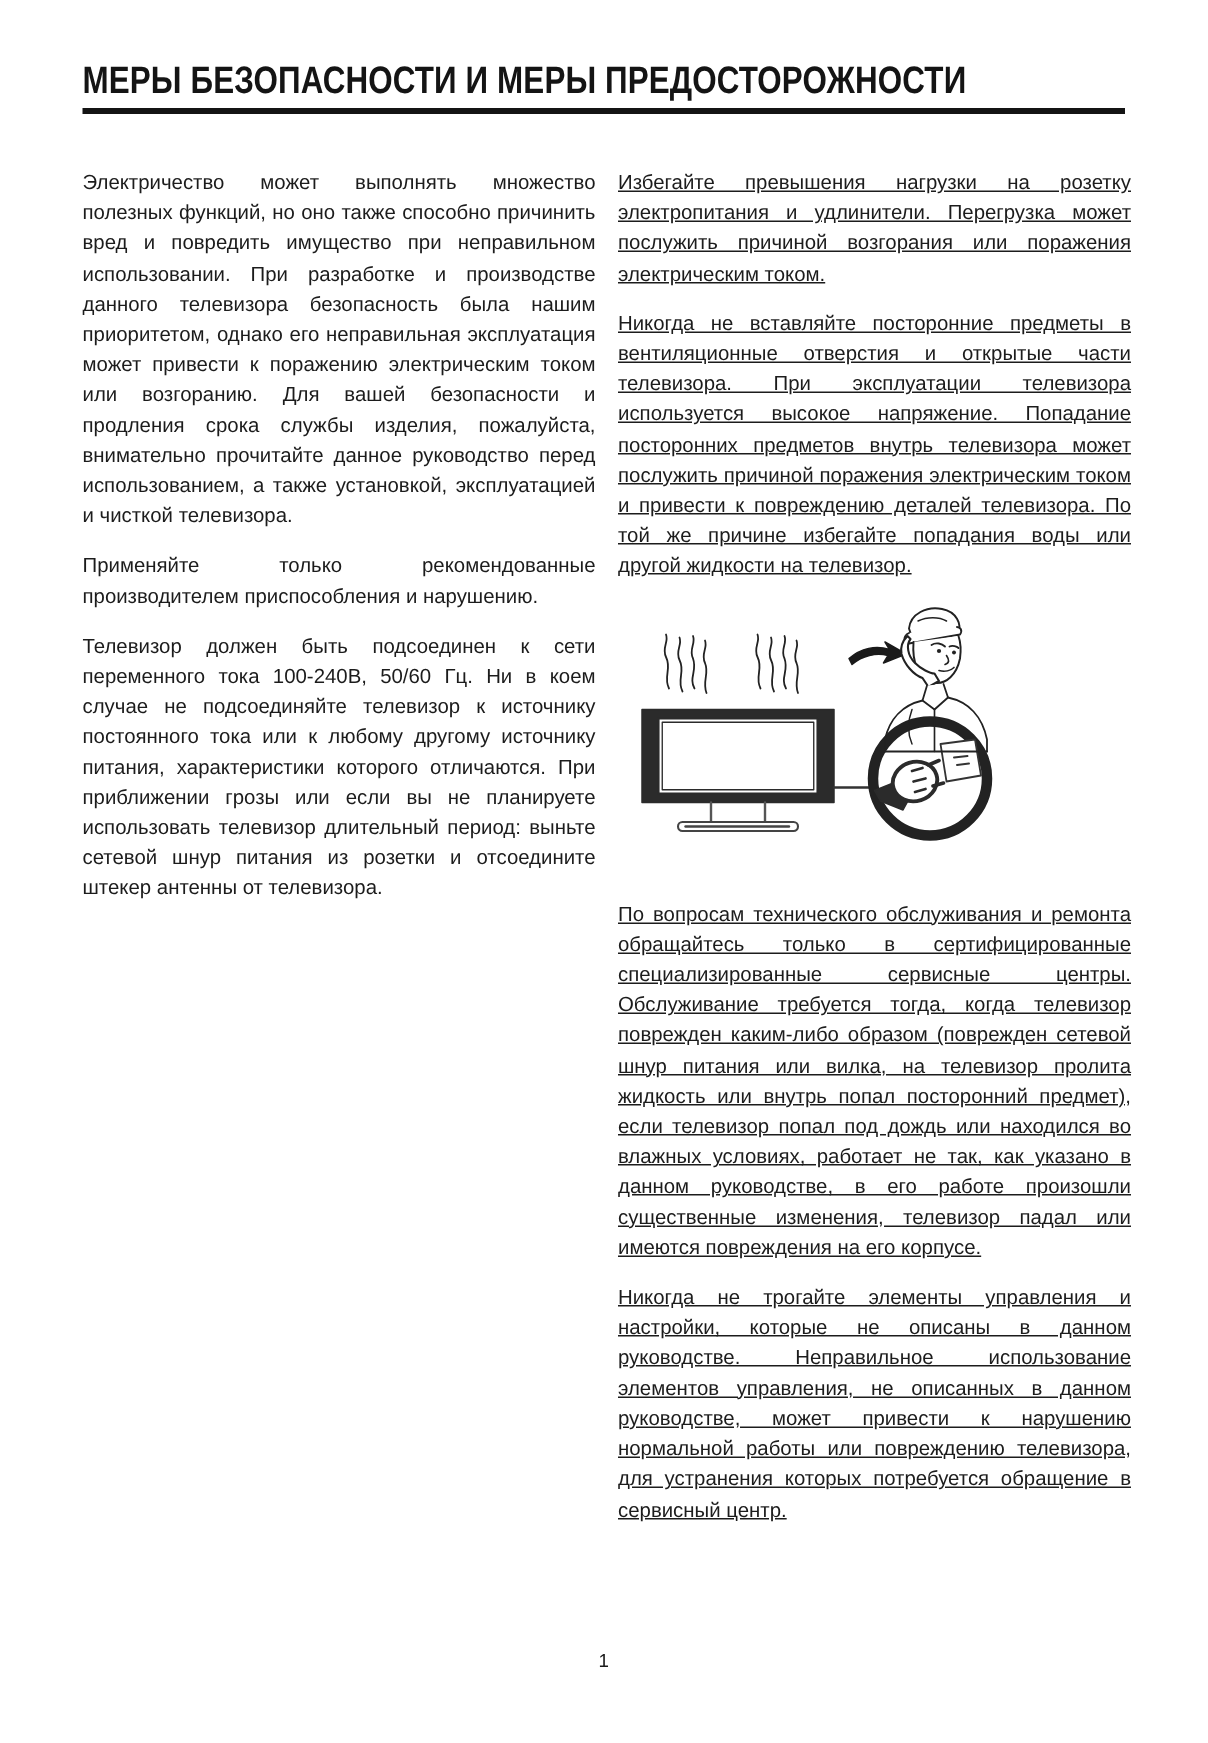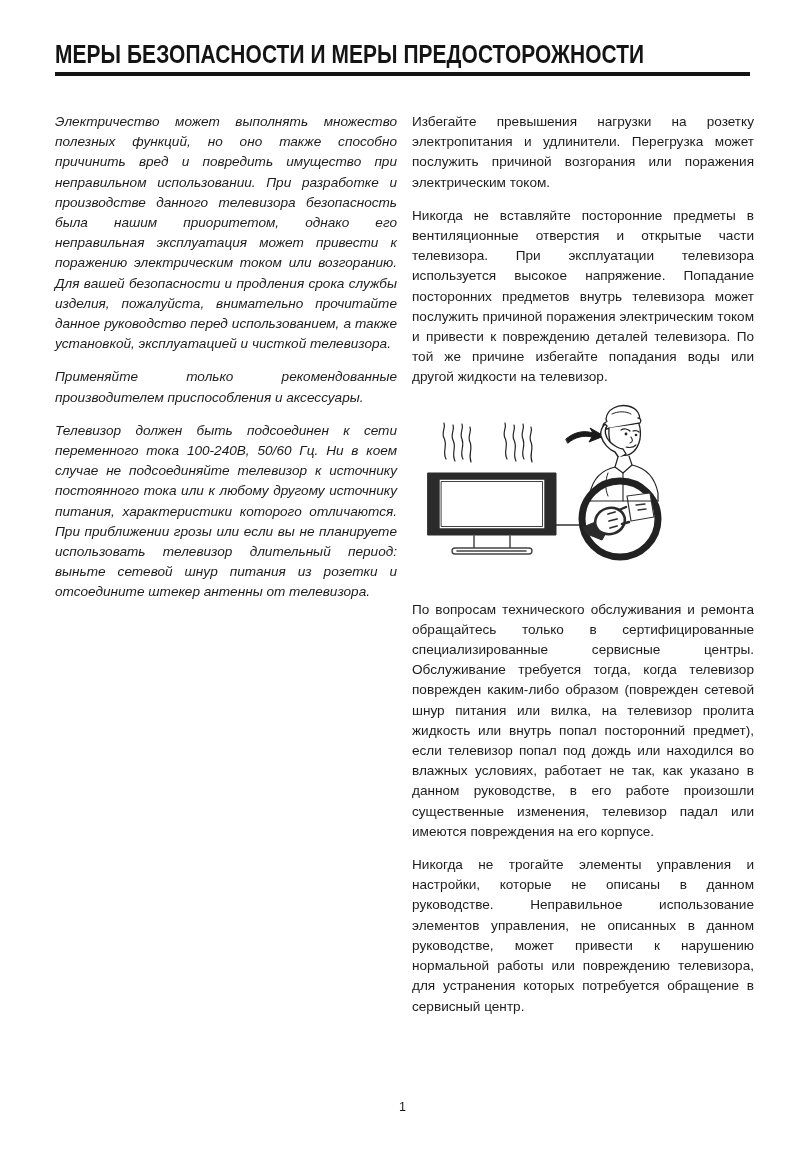--- a/index.html
+++ b/index.html
@@ -57,22 +57,22 @@
     top: 112px;
     width: 342px;
     font-size: 13.6px;
     line-height: 20.2px;
     text-align: justify;
     text-justify: inter-word;
     color: #1c1c1c;
     -webkit-hyphens: none;
     hyphens: none;
   }
-  .col-left  { left: 55px; font-style: italic; }
-  .col-right { left: 412px; }
+  .col-left  { left: 55px; }
+  .col-right { left: 412px; text-decoration: underline; }
 
   .col p {
     margin: 0 0 13px 0;
     text-align: justify;
     font-stretch: condensed;
   }
   .col p:last-child { margin-bottom: 0; }
 
   
   .illustration {
@@ -104,21 +104,21 @@
 <body>
 
 <div class="page">
 
   <h1 class="page-title">МЕРЫ БЕЗОПАСНОСТИ И МЕРЫ ПРЕДОСТОРОЖНОСТИ</h1>
 
   <div class="title-rule"></div>
 
   <div class="col col-left">
     <p>Электричество может выполнять множество полезных функций, но оно также способно причинить вред и повредить имущество при неправильном использовании. При разработке и производстве данного телевизора безопасность была нашим приоритетом, однако его неправильная эксплуатация может привести к поражению электрическим током или возгоранию. Для вашей безопасности и продления срока службы изделия, пожалуйста, внимательно прочитайте данное руководство перед использованием, а также установкой, эксплуатацией и чисткой телевизора.</p>
-    <p>Применяйте только рекомендованные производителем приспособления и аксессуары.</p>
+    <p>Применяйте только рекомендованные производителем приспособления и нарушению.</p>
     <p>Телевизор должен быть подсоединен к сети переменного тока 100-240В, 50/60 Гц. Ни в коем случае не подсоединяйте телевизор к источнику постоянного тока или к любому другому источнику питания, характеристики которого отличаются. При приближении грозы или если вы не планируете использовать телевизор длительный период: выньте сетевой шнур питания из розетки и отсоедините штекер антенны от телевизора.</p>
   </div>
 
   <div class="col col-right">
     <p>Избегайте превышения нагрузки на розетку электропитания и удлинители. Перегрузка может послужить причиной возгорания или поражения электрическим током.</p>
     <p>Никогда не вставляйте посторонние предметы в вентиляционные отверстия и открытые части телевизора. При эксплуатации телевизора используется высокое напряжение. Попадание посторонних предметов внутрь телевизора может послужить причиной поражения электрическим током и привести к повреждению деталей телевизора. По той же причине избегайте попадания воды или другой жидкости на телевизор.</p>
 
     <div class="illustration">
       <svg viewBox="0 0 342 185" xmlns="http://www.w3.org/2000/svg">
         <g fill="none" stroke="#222" stroke-width="1.2" stroke-linecap="round" stroke-linejoin="round">

